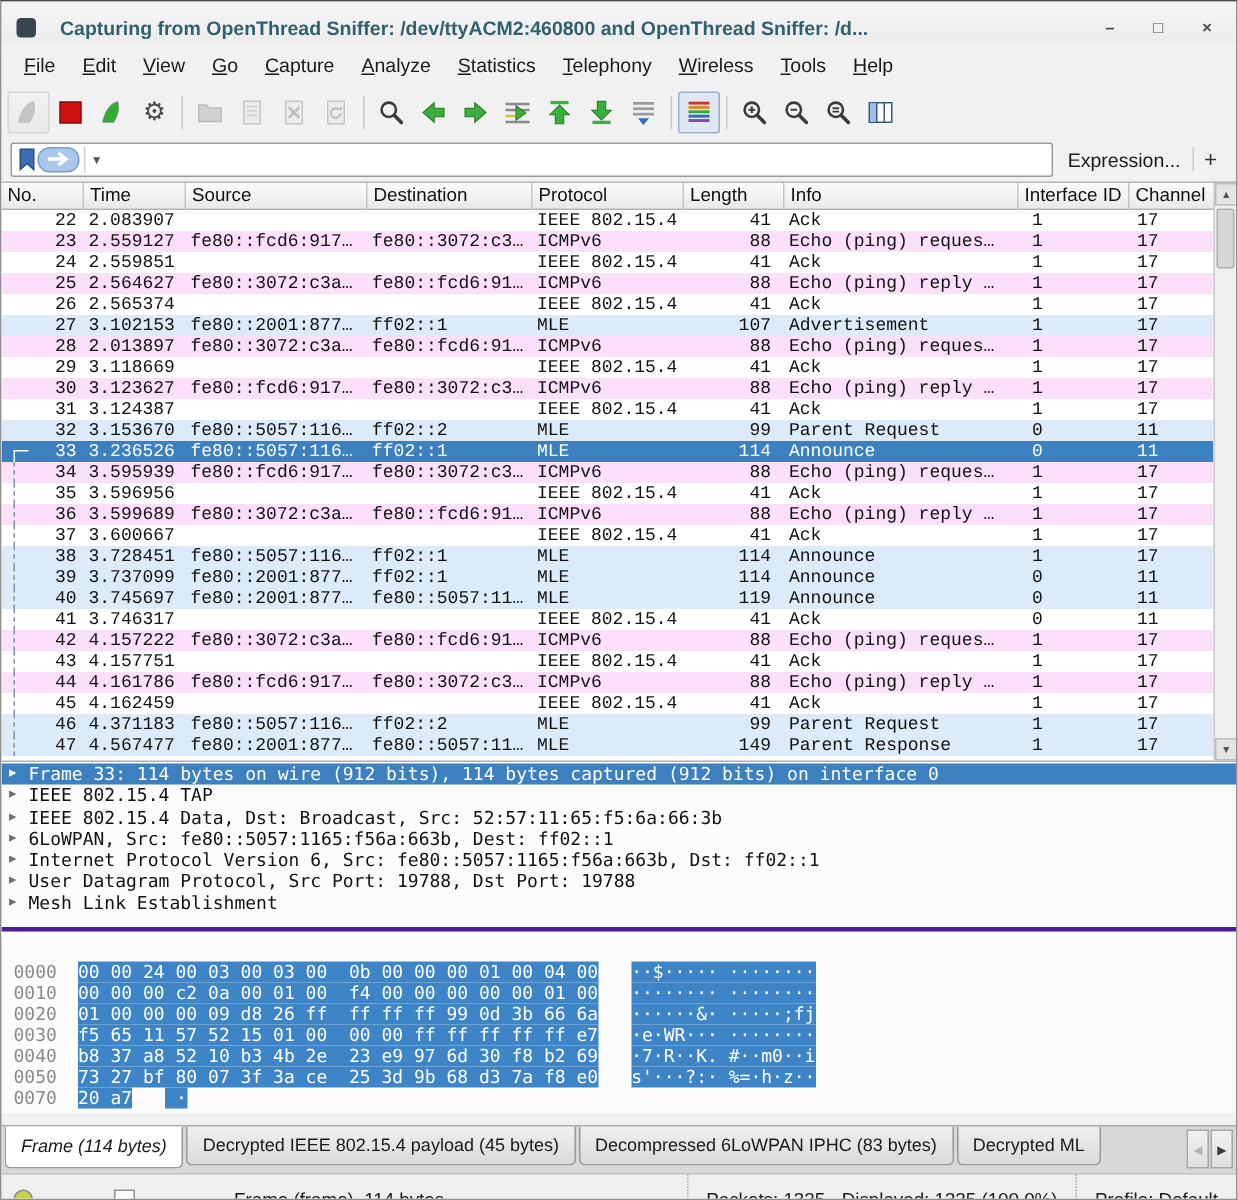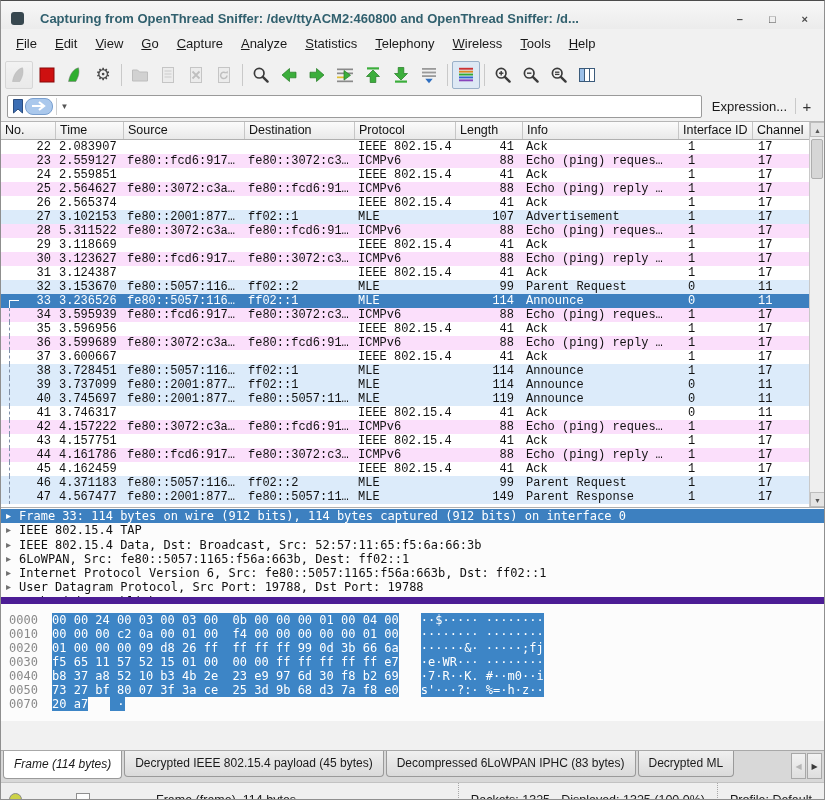--- a/index.html
+++ b/index.html
@@ -90,22 +90,22 @@
   .details { position:absolute; left:0; top:506px; width:100%; height:119px;
     background:#fcfcfc; border-top:1px solid #b0b0b0; overflow:hidden; padding-top:1px; }
   .dline { position:relative; height:14.3px; line-height:14.3px; padding-left:18px;
     font-family:"DejaVu Sans Mono", monospace; font-size:12px; white-space:pre;
     color:#111; overflow:hidden; }
   .dline .tri { position:absolute; left:5px; top:0; font-size:10px; color:#707070;
     font-family:"DejaVu Sans", sans-serif; }
   .dline.sel { background:#3d80c0; color:#fff; }
   .dline.sel .tri { color:#fff; }
   
-  .hexpane { position:absolute; left:0; top:596px; width:100%; height:124px;
-    background:#fcfcfc; border-top:7px solid #4c1d95; padding-top:9px; overflow:hidden; }
+  .hexpane { position:absolute; left:0; top:617px; width:100%; height:124px;
+    background:#fcfcfc; border-top:3px solid #4c1d95; padding-top:20px; overflow:hidden; }
   .grip { position:absolute; top:-4px; left:392px; color:#9a9a9a; font-size:9px;
     letter-spacing:1px; line-height:6px; }
   .hrow { display:flex; height:14px; line-height:14px; font-family:"DejaVu Sans Mono", monospace;
     font-size:12px; white-space:pre; }
   .h-off { width:37px; margin-left:8px; color:#8a8a8a; flex-shrink:0; }
   .h-hex { margin-left:6px; }
   .h-asc { margin-left:22px; }
   .hl { background:#3d85c6; color:#fff; }
   
   .tabbar { position:absolute; left:0; top:749px; width:100%; height:32px;
@@ -328,21 +328,21 @@
         <div class="hc c-if" style="text-align: left; padding-left: 4px; padding-right: 0px;">Interface ID</div>
         <div class="hc c-ch" style="text-align: left; padding-left: 4px; padding-right: 0px;">Channel</div>
       </div>
     <div class="rows" id="prows">
         <div class="prow r-plain"><span class="cell c-no">22</span><span class="cell c-time">2.083907</span><span class="cell c-src"></span><span class="cell c-dst"></span><span class="cell c-proto">IEEE 802.15.4</span><span class="cell c-len">41</span><span class="cell c-info">Ack</span><span class="cell c-if">1</span><span class="cell c-ch">17</span></div>
         <div class="prow r-icmp"><span class="cell c-no">23</span><span class="cell c-time">2.559127</span><span class="cell c-src">fe80::fcd6:917…</span><span class="cell c-dst">fe80::3072:c3…</span><span class="cell c-proto">ICMPv6</span><span class="cell c-len">88</span><span class="cell c-info">Echo (ping) reques…</span><span class="cell c-if">1</span><span class="cell c-ch">17</span></div>
         <div class="prow r-plain"><span class="cell c-no">24</span><span class="cell c-time">2.559851</span><span class="cell c-src"></span><span class="cell c-dst"></span><span class="cell c-proto">IEEE 802.15.4</span><span class="cell c-len">41</span><span class="cell c-info">Ack</span><span class="cell c-if">1</span><span class="cell c-ch">17</span></div>
         <div class="prow r-icmp"><span class="cell c-no">25</span><span class="cell c-time">2.564627</span><span class="cell c-src">fe80::3072:c3a…</span><span class="cell c-dst">fe80::fcd6:91…</span><span class="cell c-proto">ICMPv6</span><span class="cell c-len">88</span><span class="cell c-info">Echo (ping) reply …</span><span class="cell c-if">1</span><span class="cell c-ch">17</span></div>
         <div class="prow r-plain"><span class="cell c-no">26</span><span class="cell c-time">2.565374</span><span class="cell c-src"></span><span class="cell c-dst"></span><span class="cell c-proto">IEEE 802.15.4</span><span class="cell c-len">41</span><span class="cell c-info">Ack</span><span class="cell c-if">1</span><span class="cell c-ch">17</span></div>
         <div class="prow r-mle"><span class="cell c-no">27</span><span class="cell c-time">3.102153</span><span class="cell c-src">fe80::2001:877…</span><span class="cell c-dst">ff02::1</span><span class="cell c-proto">MLE</span><span class="cell c-len">107</span><span class="cell c-info">Advertisement</span><span class="cell c-if">1</span><span class="cell c-ch">17</span></div>
-        <div class="prow r-icmp"><span class="cell c-no">28</span><span class="cell c-time">5.311522</span><span class="cell c-src">fe80::3072:c3a…</span><span class="cell c-dst">fe80::fcd6:91…</span><span class="cell c-proto">ICMPv6</span><span class="cell c-len">88</span><span class="cell c-info">Echo (ping) reques…</span><span class="cell c-if">1</span><span class="cell c-ch">17</span></div>
+        <div class="prow r-icmp"><span class="cell c-no">28</span><span class="cell c-time">2.013897</span><span class="cell c-src">fe80::3072:c3a…</span><span class="cell c-dst">fe80::fcd6:91…</span><span class="cell c-proto">ICMPv6</span><span class="cell c-len">88</span><span class="cell c-info">Echo (ping) reques…</span><span class="cell c-if">1</span><span class="cell c-ch">17</span></div>
         <div class="prow r-plain"><span class="cell c-no">29</span><span class="cell c-time">3.118669</span><span class="cell c-src"></span><span class="cell c-dst"></span><span class="cell c-proto">IEEE 802.15.4</span><span class="cell c-len">41</span><span class="cell c-info">Ack</span><span class="cell c-if">1</span><span class="cell c-ch">17</span></div>
         <div class="prow r-icmp"><span class="cell c-no">30</span><span class="cell c-time">3.123627</span><span class="cell c-src">fe80::fcd6:917…</span><span class="cell c-dst">fe80::3072:c3…</span><span class="cell c-proto">ICMPv6</span><span class="cell c-len">88</span><span class="cell c-info">Echo (ping) reply …</span><span class="cell c-if">1</span><span class="cell c-ch">17</span></div>
         <div class="prow r-plain"><span class="cell c-no">31</span><span class="cell c-time">3.124387</span><span class="cell c-src"></span><span class="cell c-dst"></span><span class="cell c-proto">IEEE 802.15.4</span><span class="cell c-len">41</span><span class="cell c-info">Ack</span><span class="cell c-if">1</span><span class="cell c-ch">17</span></div>
         <div class="prow r-mle"><span class="cell c-no">32</span><span class="cell c-time">3.153670</span><span class="cell c-src">fe80::5057:116…</span><span class="cell c-dst">ff02::2</span><span class="cell c-proto">MLE</span><span class="cell c-len">99</span><span class="cell c-info">Parent Request</span><span class="cell c-if">0</span><span class="cell c-ch">11</span></div>
         <div class="prow r-sel"><span class="tree-corner"></span><span class="cell c-no">33</span><span class="cell c-time">3.236526</span><span class="cell c-src">fe80::5057:116…</span><span class="cell c-dst">ff02::1</span><span class="cell c-proto">MLE</span><span class="cell c-len">114</span><span class="cell c-info">Announce</span><span class="cell c-if">0</span><span class="cell c-ch">11</span></div>
         <div class="prow r-icmp"><span class="tree-dash"></span><span class="cell c-no">34</span><span class="cell c-time">3.595939</span><span class="cell c-src">fe80::fcd6:917…</span><span class="cell c-dst">fe80::3072:c3…</span><span class="cell c-proto">ICMPv6</span><span class="cell c-len">88</span><span class="cell c-info">Echo (ping) reques…</span><span class="cell c-if">1</span><span class="cell c-ch">17</span></div>
         <div class="prow r-plain"><span class="tree-dash"></span><span class="cell c-no">35</span><span class="cell c-time">3.596956</span><span class="cell c-src"></span><span class="cell c-dst"></span><span class="cell c-proto">IEEE 802.15.4</span><span class="cell c-len">41</span><span class="cell c-info">Ack</span><span class="cell c-if">1</span><span class="cell c-ch">17</span></div>
         <div class="prow r-icmp"><span class="tree-dash"></span><span class="cell c-no">36</span><span class="cell c-time">3.599689</span><span class="cell c-src">fe80::3072:c3a…</span><span class="cell c-dst">fe80::fcd6:91…</span><span class="cell c-proto">ICMPv6</span><span class="cell c-len">88</span><span class="cell c-info">Echo (ping) reply …</span><span class="cell c-if">1</span><span class="cell c-ch">17</span></div>
         <div class="prow r-plain"><span class="tree-dash"></span><span class="cell c-no">37</span><span class="cell c-time">3.600667</span><span class="cell c-src"></span><span class="cell c-dst"></span><span class="cell c-proto">IEEE 802.15.4</span><span class="cell c-len">41</span><span class="cell c-info">Ack</span><span class="cell c-if">1</span><span class="cell c-ch">17</span></div>
         <div class="prow r-mle"><span class="tree-dash"></span><span class="cell c-no">38</span><span class="cell c-time">3.728451</span><span class="cell c-src">fe80::5057:116…</span><span class="cell c-dst">ff02::1</span><span class="cell c-proto">MLE</span><span class="cell c-len">114</span><span class="cell c-info">Announce</span><span class="cell c-if">1</span><span class="cell c-ch">17</span></div>

